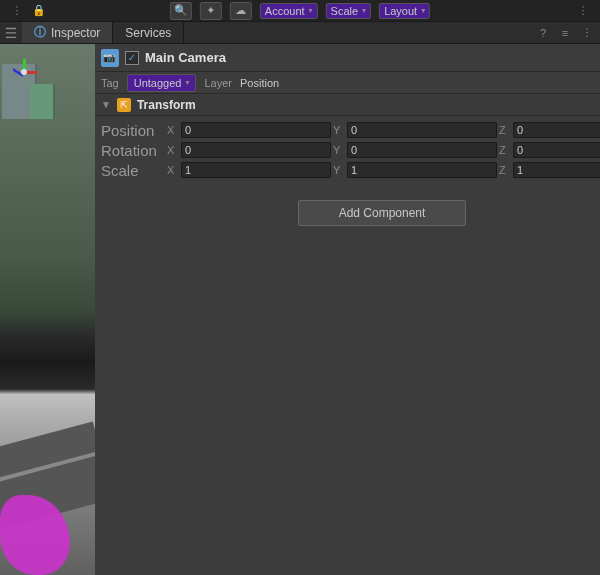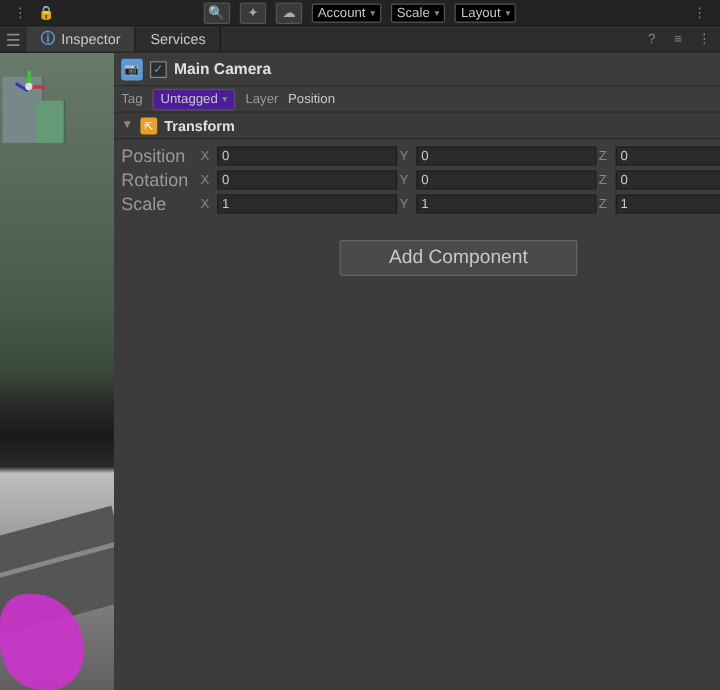--- a/index.html
+++ b/index.html
@@ -50,21 +50,21 @@
       display: flex;
       align-items: center;
       justify-content: center;
       cursor: pointer;
       color: #aaa;
       font-size: 11px;
     }
     .toolbar-dropdown {
       display: flex;
       align-items: center;
-      background: #000000;
+      background: #4c1d95;
       border: 1px solid #555;
       border-radius: 2px;
       padding: 1px 4px;
       cursor: pointer;
       color: #c8c8c8;
       font-size: 11px;
       gap: 4px;
     }
     .chevron-down {
       font-size: 8px;
@@ -401,21 +401,21 @@
     .add-component-area {
       padding: 16px;
       display: flex;
       justify-content: center;
     }
     .add-component-btn {
       background: #4a4a4a;
       border: 1px solid #666;
       border-radius: 2px;
       color: #c8c8c8;
-      font-size: 16px;
+      font-size: 12px;
       padding: 5px 40px;
       cursor: pointer;
     }
   </style>
 </head>
 <body>
 
 <div class="top-toolbar">
   <div class="toolbar-left">
     <div class="small-icon-btn">⋮</div>

